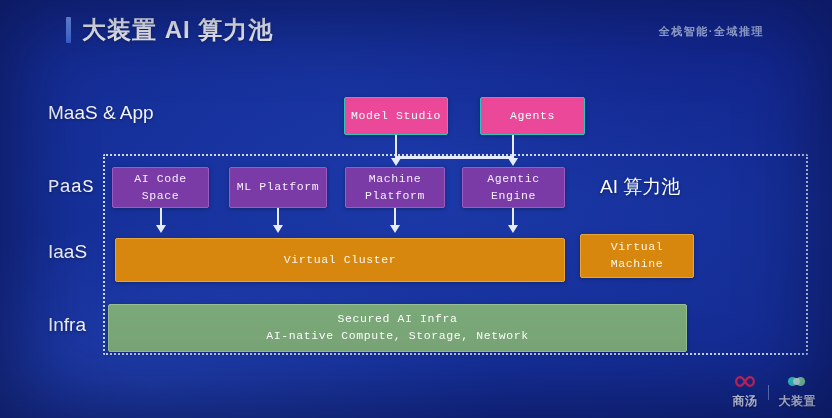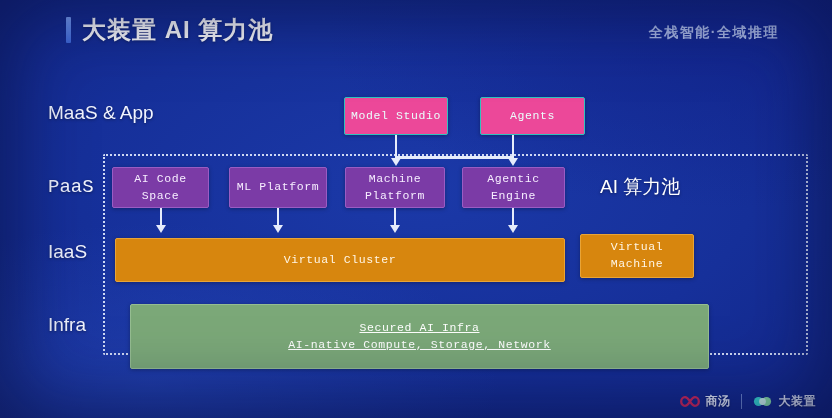--- a/index.html
+++ b/index.html
@@ -25,22 +25,22 @@
     border-radius: 1px;
   }
   .hdr-title {
     position: absolute; left: 82px; top: 14px;
     font-size: 24px; font-weight: bold; color: #ffffff;
     letter-spacing: 1px;
     white-space: nowrap;
     text-shadow: 0 1px 3px rgba(0,0,0,0.35);
   }
   .hdr-sub {
-    position: absolute; right: 53px; top: 24px;
-    font-size: 14px; font-weight: bold;
+    position: absolute; right: 68px; top: 24px;
+    font-size: 11px; font-weight: bold;
     color: #b9c8ef;
     letter-spacing: 1.5px;
     white-space: nowrap;
     opacity: 0.92;
   }
 
   
   .tier-label {
     position: absolute;
     font-size: 19px; color: #f2f5ff;
@@ -91,23 +91,22 @@
   
   .b-codespace { left: 112px; top: 167px; width: 97px;  height: 41px; }
   .b-mlplat    { left: 229px; top: 167px; width: 98px;  height: 41px; }
   .b-deploy    { left: 345px; top: 167px; width: 100px; height: 41px; }
   .b-agentic   { left: 462px; top: 167px; width: 103px; height: 41px; }
   
   .b-vcluster  { left: 115px; top: 238px; width: 450px; height: 44px; }
   .b-vmachine  { left: 580px; top: 234px; width: 114px; height: 44px; }
   
   .b-infra {
-    left: 130px; top: 304px; width: 579px; height: 65px;
+    left: 108px; top: 304px; width: 579px; height: 48px;
     flex-direction: column;
-    text-decoration: underline;
   }
   .b-infra .l1 { display: block; }
   .b-infra .l2 { display: block; }
 
   
   .conn { position: absolute; background: #e6ecfb; }
   .v-model   { left: 395px; top: 135px; width: 2px; height: 23px; }
   .v-agents  { left: 512px; top: 135px; width: 2px; height: 23px; }
   .h-bridge  { left: 395px; top: 156px; width: 119px; height: 3px; }
   .arrow {
@@ -127,21 +126,21 @@
   .a-p1 { left: 156px; top: 225px; }
   .a-p2 { left: 273px; top: 225px; }
   .a-p3 { left: 390px; top: 225px; }
   .a-p4 { left: 508px; top: 225px; }
 
   
   .footer-logos {
     position: absolute; right: 16px; bottom: 8px;
     display: flex; align-items: center; gap: 10px;
   }
-  .logo-group { display: flex; align-items: center; gap: 5px; }
+  .logo-group { display: flex; align-items: center; gap: 5px; flex-direction: column; }
   .logo-sep { width: 1px; height: 15px; background: #6d86cf; }
   .logo-txt {
     font-size: 12px; font-weight: bold; color: #eaf0ff;
     letter-spacing: 0.5px; white-space: nowrap;
     text-shadow: 0 1px 2px rgba(0,0,0,0.4);
   }
   .mark-infinity svg, .mark-dots svg { display: block; }
 
   
   .vignette {

